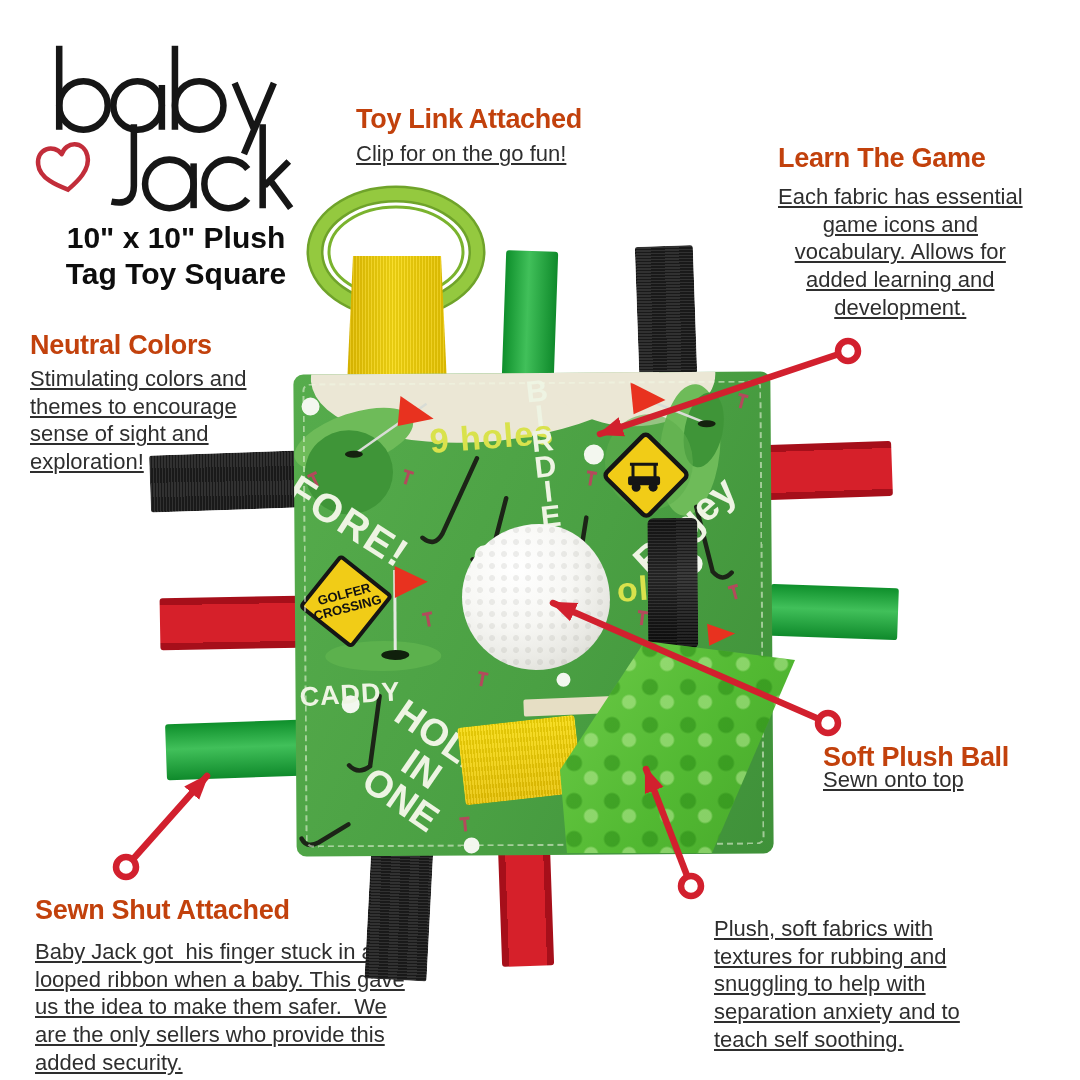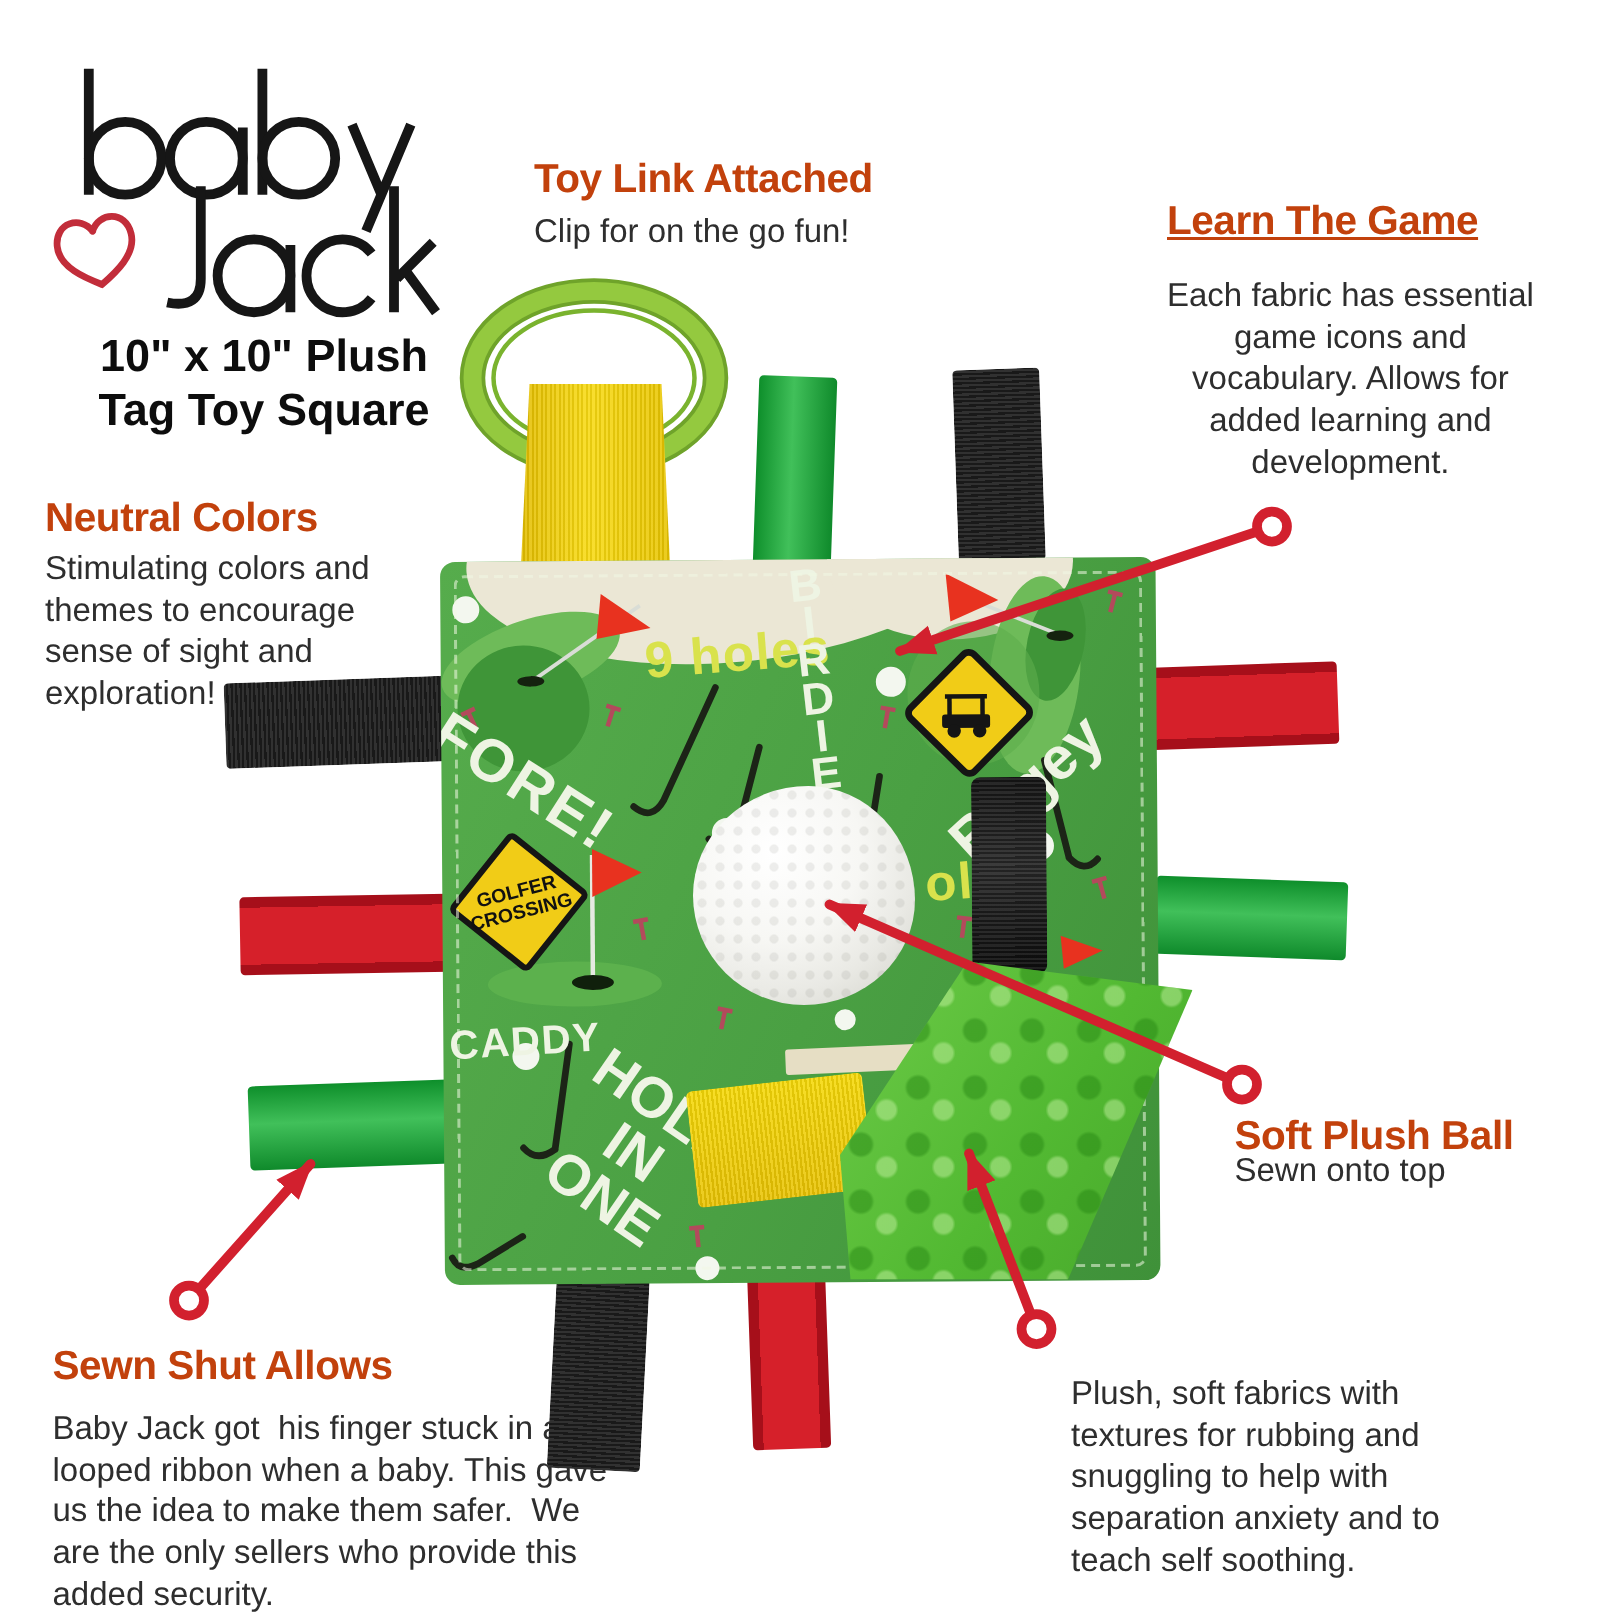--- a/index.html
+++ b/index.html
@@ -1,21 +1,21 @@
 <!DOCTYPE html>
 <html><head>
 <meta charset="utf-8">
 <style>
   html,body{margin:0;padding:0;background:#fff;}
   .canvas{position:relative;width:1080px;height:1080px;background:#ffffff;overflow:hidden;
           font-family:"Liberation Sans","DejaVu Sans",sans-serif;color:#1b1b1b;}
   .abs{position:absolute;}
   
   .co-title{position:absolute;margin:0;font-size:27px;font-weight:700;color:#c2410c;letter-spacing:-.3px;white-space:pre-wrap;}
-  .co-body{position:absolute;margin:0;font-size:22px;font-weight:400;color:#2e2e2e;line-height:1.26;white-space:pre-wrap;}
+  .co-body{position:absolute;margin:0;font-size:22px;font-weight:400;color:#2e2e2e;line-height:1.26;white-space:pre-wrap;text-decoration:underline;}
   .tagline{position:absolute;left:30px;top:220px;width:292px;margin:0;text-align:center;
            font-size:30px;line-height:1.2;font-weight:700;color:#0d0d0d;white-space:pre-line;}
   
   .rb{position:absolute;border-radius:3px;}
   .rib-h{background-image:repeating-linear-gradient(0deg,rgba(255,255,255,.09) 0 1.5px,rgba(0,0,0,.14) 1.5px 3px);}
   .rib-v{background-image:repeating-linear-gradient(90deg,rgba(255,255,255,.09) 0 1.5px,rgba(0,0,0,.14) 1.5px 3px);}
   .rb-black{background-color:#1d1d1d;}
   .rb-red-h{background:linear-gradient(180deg,#a60f1a 0 7px,#d6202a 7px calc(100% - 7px),#a60f1a calc(100% - 7px));}
   .rb-red-v{background:linear-gradient(90deg,#a60f1a 0 7px,#d6202a 7px calc(100% - 7px),#a60f1a calc(100% - 7px));}
   .rb-green-h{background:linear-gradient(180deg,#0e8f2b,#41c05a 45%,#0f8a2b);}
@@ -102,21 +102,21 @@
   </svg>
   <svg class="heart abs" style="left:36px;top:140px;transform:rotate(-10deg);" width="56" height="54" viewBox="0 0 56 54">
     <path d="M28,14 C22,2 4,4 3,20 C2,34 18,44 28,50 C38,44 54,34 53,20 C52,4 34,2 28,14"></path>
   </svg>
   <p class="tagline">10" x 10"  Plush
 Tag Toy Square</p>
 
   <h2 class="co-title" style="left:356px;top:104px;">Toy Link Attached</h2>
   <p class="co-body" style="left:356px;top:140px;">Clip for on the go fun!</p>
 
-  <h2 class="co-title" style="left:778px;top:132px;text-decoration:underline;">Learn The Game</h2>
+  <h2 class="co-title" style="left:778px;top:143px;">Learn The Game</h2>
   <p class="co-body" style="left:778px;top:183px;text-align:center;">Each fabric has essential
 game icons and
 vocabulary. Allows for
 added learning and
 development.</p>
 
   <h2 class="co-title" style="left:30px;top:330px;">Neutral Colors</h2>
   <p class="co-body" style="left:30px;top:365px;">Stimulating colors and
 themes to encourage
 sense of sight and
@@ -124,21 +124,21 @@
 
   <h2 class="co-title" style="left:823px;top:742px;">Soft Plush Ball</h2>
   <p class="co-body" style="left:823px;top:766px;">Sewn onto top</p>
 
   <p class="co-body" style="left:714px;top:915px;">Plush, soft fabrics with
 textures for rubbing and
 snuggling to help with
 separation anxiety and to
 teach self soothing.</p>
 
-  <h2 class="co-title" style="left:35px;top:895px;">Sewn Shut Allows</h2>
+  <h2 class="co-title" style="left:35px;top:895px;">Sewn Shut Attached</h2>
   <p class="co-body" style="left:35px;top:938px;">Baby Jack got  his finger stuck in a
 looped ribbon when a baby. This gave
 us the idea to make them safer.  We
 are the only sellers who provide this
 added security.</p>
 
   <svg class="ring-svg" width="195" height="135" viewBox="0 0 195 135">
     <ellipse cx="96" cy="67" rx="81" ry="58" fill="none" stroke="#6fa32a" stroke-width="17"></ellipse>
     <ellipse cx="96" cy="67" rx="81" ry="58" fill="none" stroke="#94c93f" stroke-width="12"></ellipse>
     <ellipse cx="96" cy="67" rx="67" ry="45" fill="none" stroke="#7ab32e" stroke-width="3"></ellipse>

